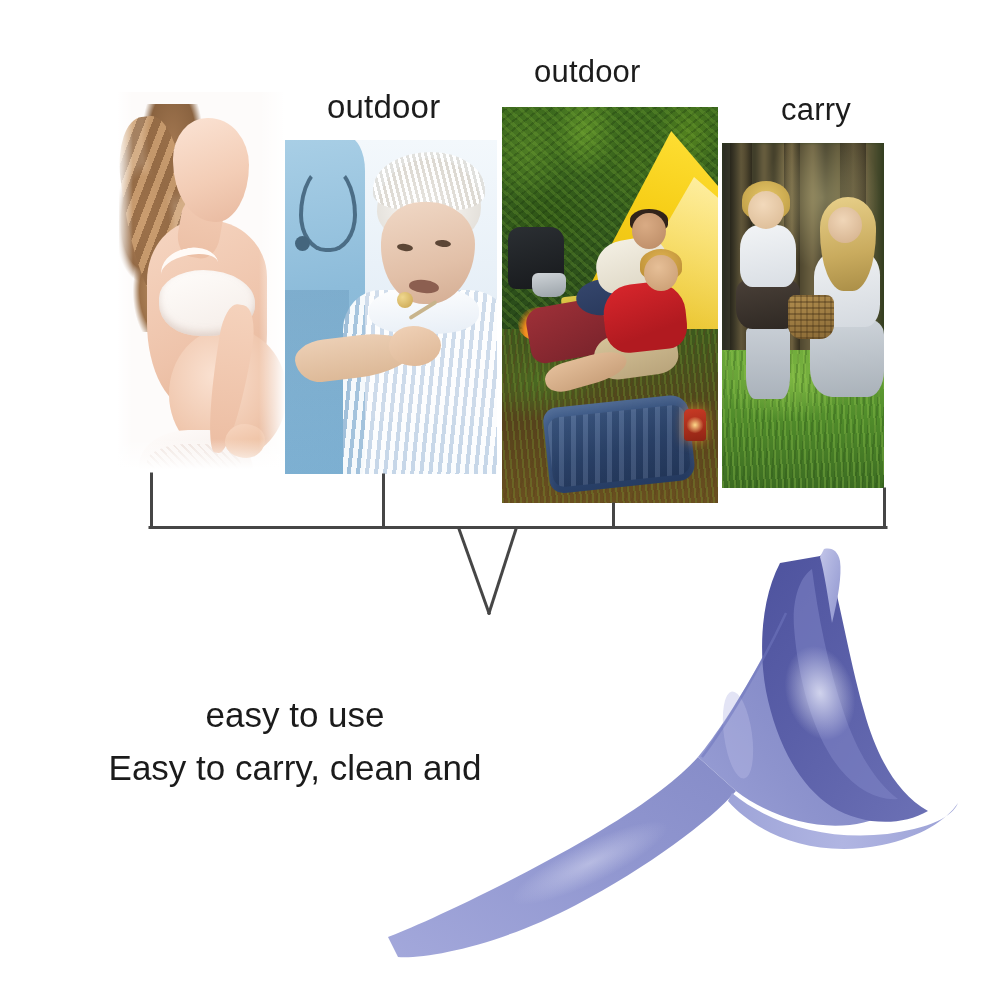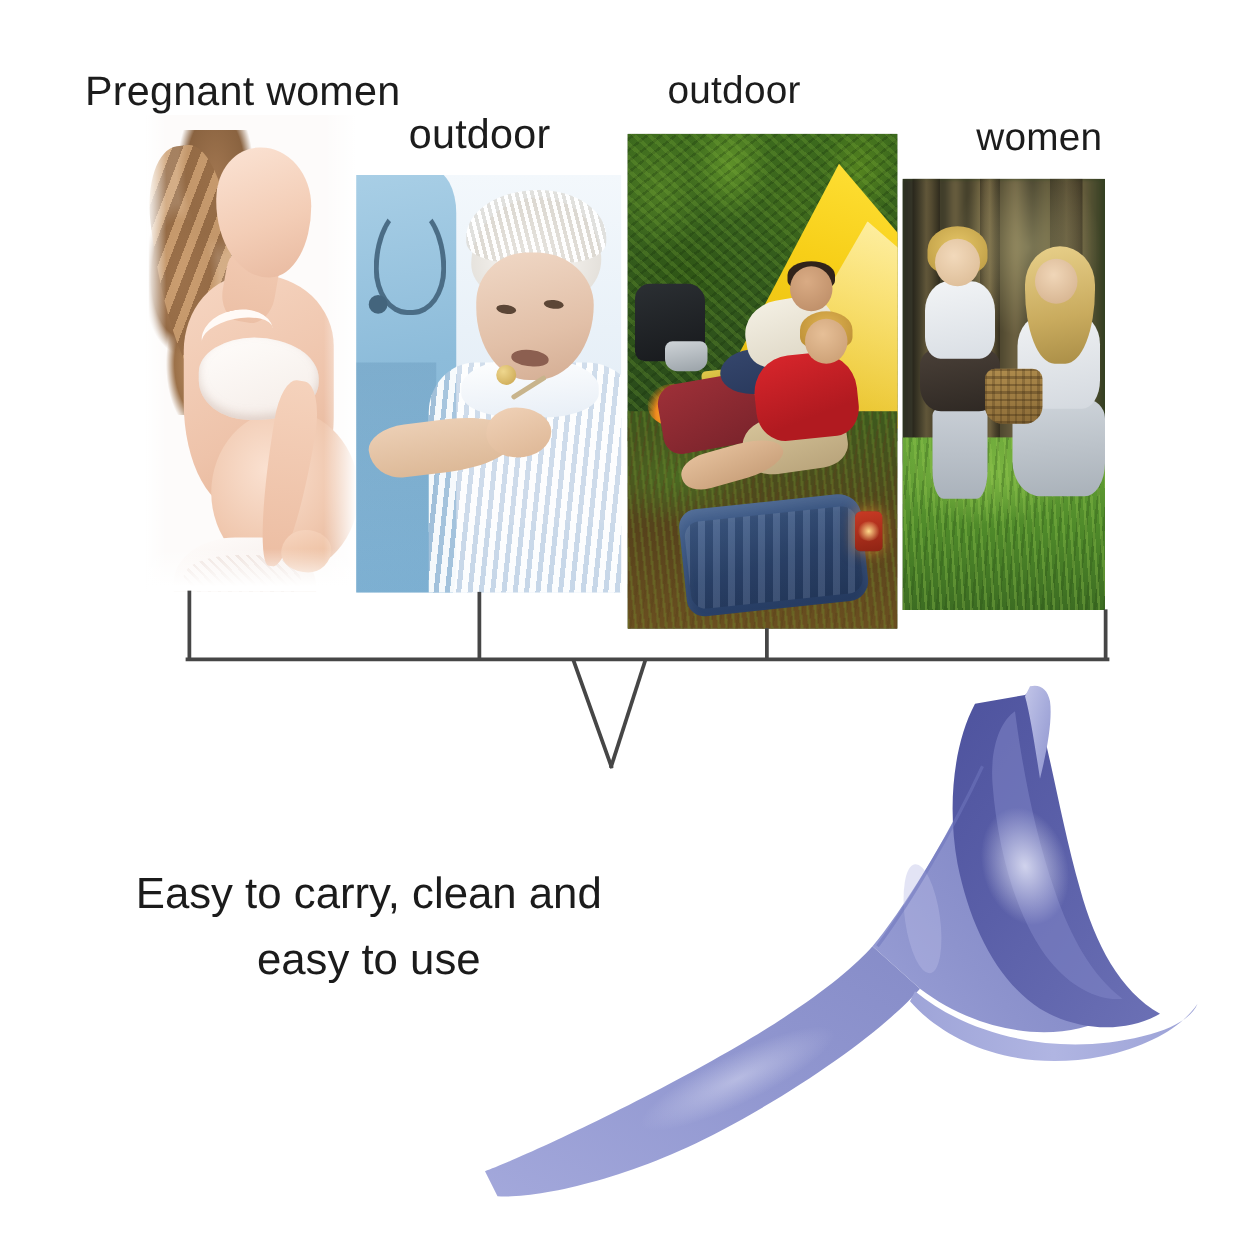--- a/index.html
+++ b/index.html
@@ -480,24 +480,23 @@
   #tagline .ln { display:block; white-space: nowrap; }
 
   
   #product { position:absolute; left:380px; top:545px; width:600px; height:430px; }
 </style>
 </head>
 <body>
 
 <div id="infographic">
 
-  <div class="use-label" id="label-0">Pregnant women</div>
   <div class="use-label" id="label-1">outdoor</div>
   <div class="use-label" id="label-2">outdoor</div>
-  <div class="use-label" id="label-3">women</div>
+  <div class="use-label" id="label-3">carry</div>
 
   <div class="photo-panel" id="panel-0">
     <div class="scene">
       <div class="p0-bg"></div>
       <div class="p0-hair"></div>
       <div class="p0-braid"></div>
       <div class="p0-torso"></div>
       <div class="p0-belly"></div>
       <div class="p0-neck"></div>
       <div class="p0-face"></div>
@@ -601,22 +600,22 @@
       <line x1="884.5" y1="489" x2="884.5" y2="527"></line>
 
       <line x1="150" y1="527.5" x2="886" y2="527.5"></line>
 
       <line x1="459" y1="529" x2="489" y2="613"></line>
       <line x1="516" y1="529" x2="489" y2="613"></line>
     </g>
   </svg>
 
   <div id="tagline">
+    <span class="ln">easy to use</span>
     <span class="ln">Easy to carry, clean and</span>
-    <span class="ln">easy to use</span>
   </div>
 
   <svg id="product" viewBox="0 0 600 430" aria-hidden="true">
     <defs>
       <linearGradient id="gBody" x1="0%" y1="100%" x2="85%" y2="0%">
         <stop offset="0%" stop-color="#9aa0d6"></stop>
         <stop offset="32%" stop-color="#8d93cd"></stop>
         <stop offset="68%" stop-color="#8187c6"></stop>
         <stop offset="100%" stop-color="#787ec0"></stop>
       </linearGradient>

